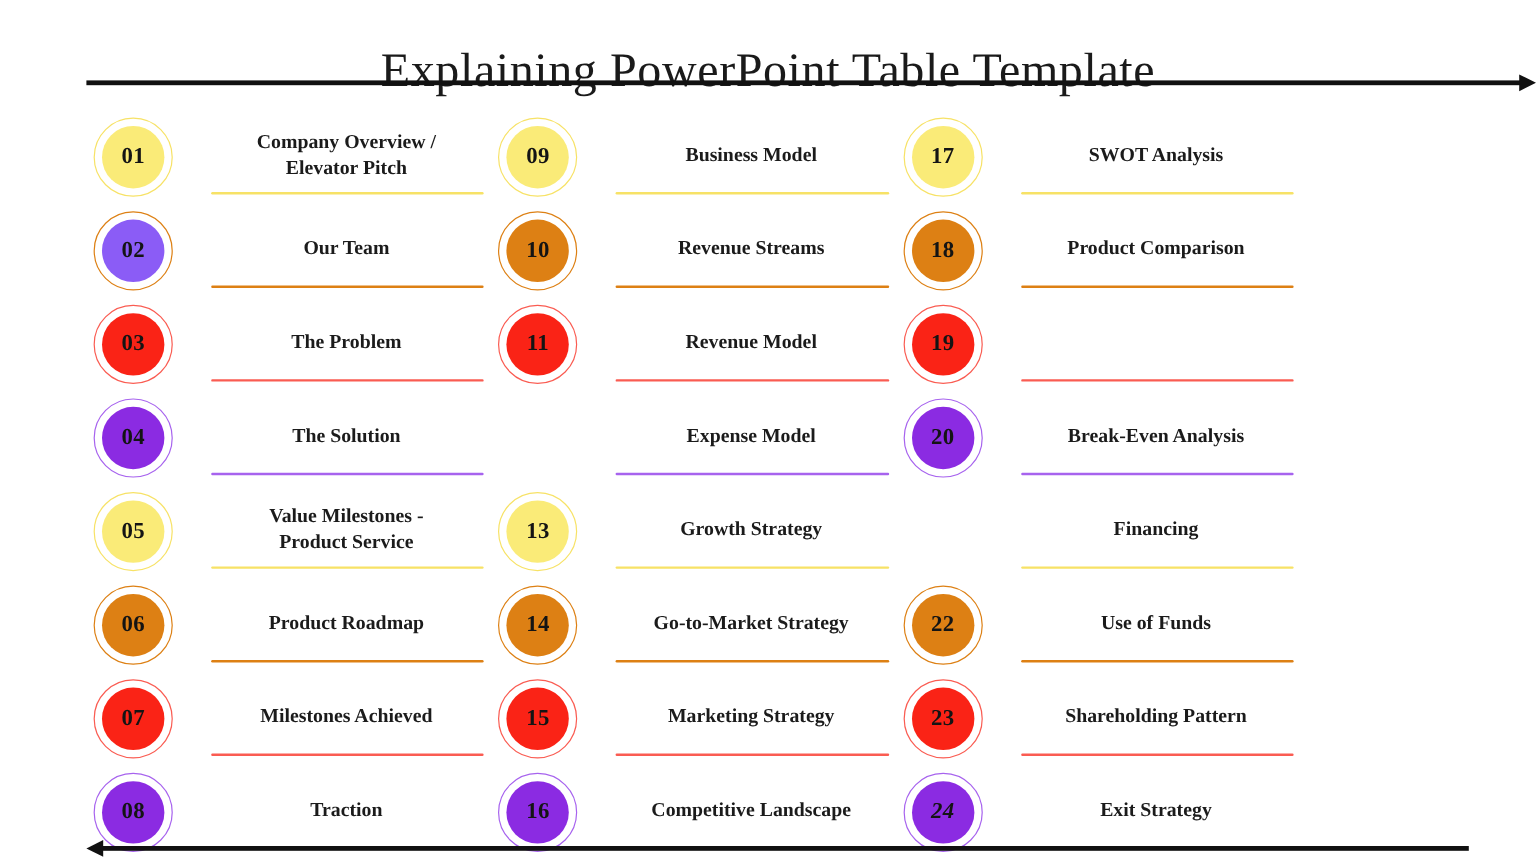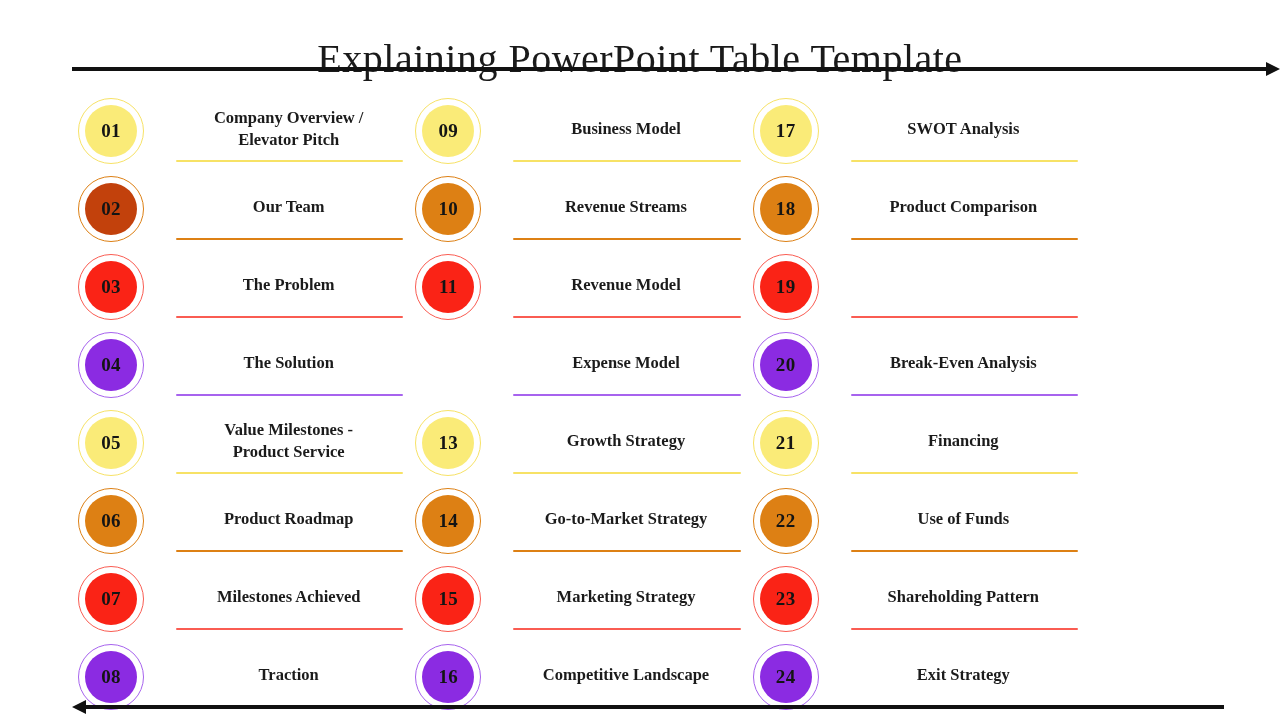--- a/index.html
+++ b/index.html
@@ -153,21 +153,21 @@
       <div class="item">
         <div class="badge" style="border-color: rgb(247, 226, 102);">
           <div class="disc" style="background: rgb(250, 235, 120);">01</div>
         </div>
         <div class="label">Company Overview /
 Elevator Pitch</div>
         <div class="line" style="background: rgb(247, 226, 102);"></div>
       </div>
       <div class="item">
         <div class="badge" style="border-color: rgb(221, 128, 20);">
-          <div class="disc" style="background: #c2410c; text-align: right;">02</div>
+          <div class="disc" style="background: #8b5cf6; text-align: right;">02</div>
         </div>
         <div class="label">Our Team</div>
         <div class="line" style="background: rgb(221, 128, 20);"></div>
       </div>
       <div class="item">
         <div class="badge" style="border-color: rgb(250, 92, 82);">
           <div class="disc" style="background: rgb(250, 35, 22);">03</div>
         </div>
         <div class="label">The Problem</div>
         <div class="line" style="background: rgb(250, 92, 82);"></div>
@@ -286,42 +286,39 @@
         <div class="line" style="background: rgb(250, 92, 82);"></div>
       </div>
       <div class="item">
         <div class="badge" style="border-color: rgb(167, 99, 238);">
           <div class="disc" style="background: rgb(139, 43, 226);">20</div>
         </div>
         <div class="label">Break-Even Analysis</div>
         <div class="line" style="background: rgb(167, 99, 238);"></div>
       </div>
       <div class="item">
-        <div class="badge" style="border-color: rgb(247, 226, 102);">
-          <div class="disc" style="background: rgb(250, 235, 120);">21</div>
-        </div>
         <div class="label">Financing</div>
         <div class="line" style="background: rgb(247, 226, 102);"></div>
       </div>
       <div class="item">
         <div class="badge" style="border-color: rgb(221, 128, 20);">
           <div class="disc" style="background: rgb(221, 128, 20);">22</div>
         </div>
         <div class="label">Use of Funds</div>
         <div class="line" style="background: rgb(221, 128, 20);"></div>
       </div>
       <div class="item">
         <div class="badge" style="border-color: rgb(250, 92, 82);">
           <div class="disc" style="background: rgb(250, 35, 22);">23</div>
         </div>
         <div class="label">Shareholding Pattern</div>
         <div class="line" style="background: rgb(250, 92, 82);"></div>
       </div>
       <div class="item">
-        <div class="badge" style="border-color: rgb(167, 99, 238);">
+        <div class="badge" style="border-color: rgb(167, 99, 238); font-style: italic;">
           <div class="disc" style="background: rgb(139, 43, 226);">24</div>
         </div>
         <div class="label">Exit Strategy</div>
         <div class="line" style="background: rgb(167, 99, 238);"></div>
       </div>
     </div>
   </div>
 
 <div class="rule bottom">
   <div class="bar"></div>

